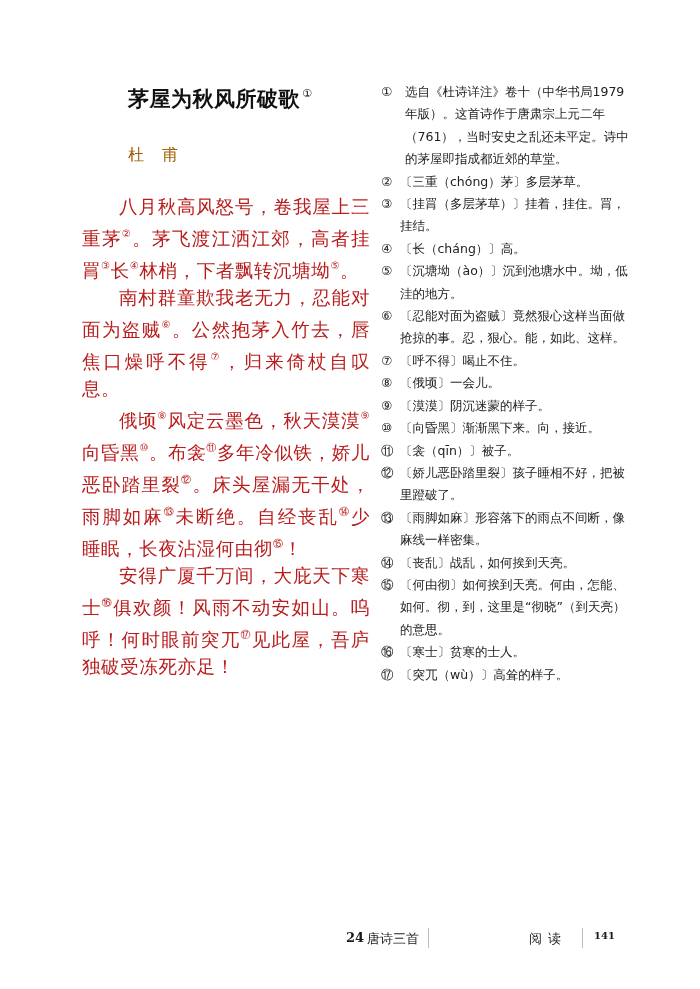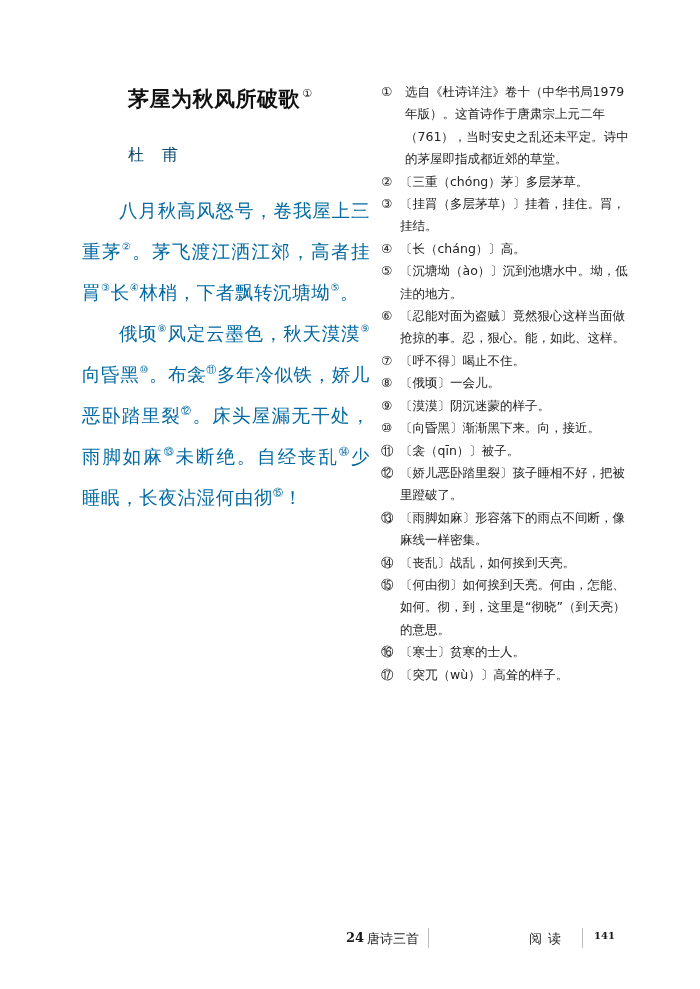--- a/index.html
+++ b/index.html
@@ -1,23 +1,23 @@
 <!DOCTYPE html>
 <html><head>
 <meta charset="utf-8">
 <style>
   html, body { margin: 0; padding: 0; background: #ffffff; }
   body { width: 700px; height: 989px; position: relative; overflow: hidden;
          font-family: "DejaVu Serif", "Liberation Serif", serif; color: #1a1a1a; }
   .title { position: absolute; left: 128px; top: 85px; font-size: 21px; font-weight: bold;
            font-family: "DejaVu Sans", sans-serif; letter-spacing: 0.5px; color: #111; }
   .title sup { font-size: 11px; font-weight: normal; vertical-align: 9px; margin-left: 2px; }
-  .author { position: absolute; left: 128px; top: 145px; font-size: 16px; letter-spacing: 18px; color: #0c4a6e; }
+  .author { position: absolute; left: 128px; top: 145px; font-size: 16px; letter-spacing: 18px; color: #a16207; }
   .poem { position: absolute; left: 82px; top: 193px; width: 288px; font-size: 18.5px;
-          line-height: 36px; color: #0369a1; }
+          line-height: 27px; color: #b91c1c; }
   .poem p { margin: 0; text-indent: 2em; text-align: justify; text-align-last: left; letter-spacing: 0.6px; }
   .poem sup, .notes sup { font-size: 10px; vertical-align: 8px; }
   .notes { position: absolute; left: 381px; top: 81px; width: 248px; font-size: 12.5px;
            line-height: 22.4px; font-family: "DejaVu Sans", sans-serif; color: #222; }
   .note { display: flex; }
   .note .num { width: 19px; flex: none; }
   .note.first .num { width: 24px; }
   .note .txt { flex: 1; }
   .footer { position: absolute; top: 930px; left: 0; width: 700px; height: 20px; font-size: 13px; text-align: right; }
   .footer span { position: absolute; top: 0; }
@@ -28,21 +28,23 @@
   .f-page { left: 594px; font-weight: bold; font-size: 10px; }
 </style>
 </head>
 <body>
 
 <div class="title"><span>茅屋为秋风所破歌</span><sup>①</sup></div>
 <div class="author">杜甫</div>
 
 <div class="poem" id="poem">
     <p><span>八月秋高风怒号，卷我屋上三重茅</span><sup>②</sup><span>。茅飞渡江洒江郊，高者挂罥</span><sup>③</sup><span>长</span><sup>④</sup><span>林梢，下者飘转沉塘坳</span><sup>⑤</sup><span>。</span></p>
+    <p><span>南村群童欺我老无力，忍能对面为盗贼</span><sup>⑥</sup><span>。公然抱茅入竹去，唇焦口燥呼不得</span><sup>⑦</sup><span>，归来倚杖自叹息。</span></p>
     <p><span>俄顷</span><sup>⑧</sup><span>风定云墨色，秋天漠漠</span><sup>⑨</sup><span>向昏黑</span><sup>⑩</sup><span>。布衾</span><sup>⑪</sup><span>多年冷似铁，娇儿恶卧踏里裂</span><sup>⑫</sup><span>。床头屋漏无干处，雨脚如麻</span><sup>⑬</sup><span>未断绝。自经丧乱</span><sup>⑭</sup><span>少睡眠，长夜沾湿何由彻</span><sup>⑮</sup><span>！</span></p>
+    <p><span>安得广厦千万间，大庇天下寒士</span><sup>⑯</sup><span>俱欢颜！风雨不动安如山。呜呼！何时眼前突兀</span><sup>⑰</sup><span>见此屋，吾庐独破受冻死亦足！</span></p>
   </div>
 
 <div class="notes" id="notes">
     <div class="note first">
       <span class="num">①</span>
       <span class="txt">选自《杜诗详注》卷十（中华书局1979年版）。这首诗作于唐肃宗上元二年（761），当时安史之乱还未平定。诗中的茅屋即指成都近郊的草堂。</span>
     </div>
     <div class="note">
       <span class="num">②</span>
       <span class="txt">〔三重（chóng）茅〕多层茅草。</span>

